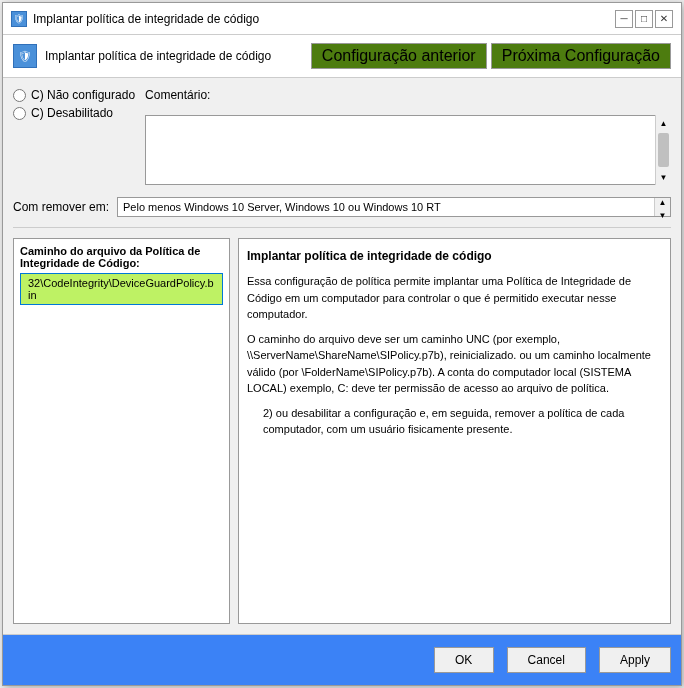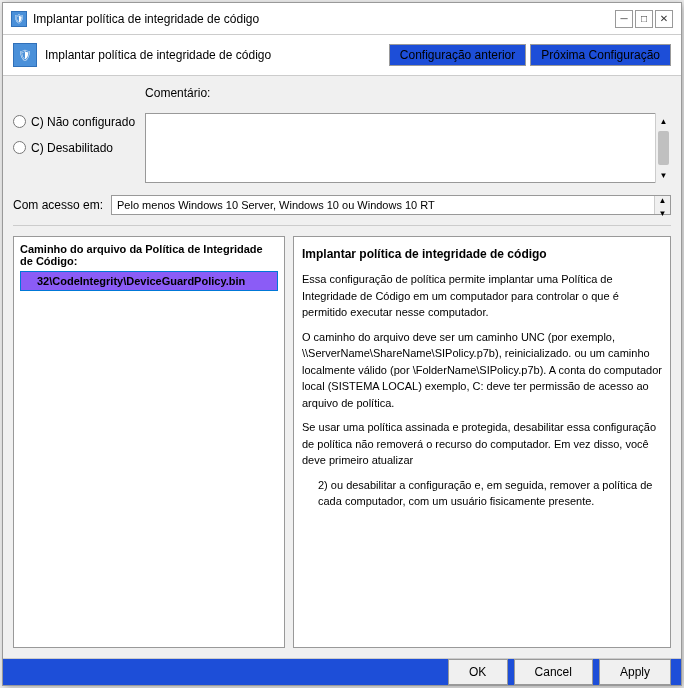--- a/index.html
+++ b/index.html
@@ -97,45 +97,44 @@
       font-size: 12px;
       color: #000;
     }
     .nav-buttons {
       display: flex;
       gap: 4px;
     }
     .nav-btn {
       padding: 3px 10px;
       border: 1px solid #999;
-      background: #1d4ed8;
+      background: #4d7c0f;
       cursor: pointer;
-      font-size: 12px;
+      font-size: 16px;
       color: #000;
     }
 
     .content-area {
       flex: 1;
       padding: 10px;
       display: flex;
       flex-direction: column;
       gap: 8px;
       overflow: hidden;
     }
 
     .top-section {
       display: flex;
       gap: 10px;
     }
     .radio-group {
       display: flex;
       flex-direction: column;
-      gap: 12px;
+      gap: 4px;
       min-width: 120px;
-      justify-content: center;
     }
     .radio-item {
       display: flex;
       align-items: center;
       gap: 5px;
       font-size: 12px;
     }
     .radio-item input[type="radio"] {
       margin: 0;
     }
@@ -210,41 +209,40 @@
     .help-label { flex: 1; }
 
     .panels-row {
       flex: 1;
       display: flex;
       gap: 8px;
       overflow: hidden;
     }
 
     .options-panel {
-      width: 272px;
+      width: 217px;
       border: 1px solid #999;
       background: white;
       padding: 6px;
       display: flex;
       flex-direction: column;
       gap: 4px;
     }
     .options-desc {
       font-size: 11px;
       color: #000;
       font-weight: bold;
     }
     .options-input-box {
       border: 1px solid #0078d7;
-      background: #8b5cf6;
-      padding: 3px 16px;
+      background: #bef264;
+      padding: 3px 7px;
       font-size: 11px;
       color: #000;
       word-break: break-all;
-      font-weight: bold;
     }
 
     .help-panel {
       flex: 1;
       border: 1px solid #999;
       background: white;
       padding: 8px;
       overflow-y: auto;
       position: relative;
       font-size: 11px;
@@ -254,26 +252,26 @@
       font-size: 12px;
       font-weight: bold;
       margin-bottom: 8px;
     }
     .help-panel p {
       margin-bottom: 8px;
       color: #000;
     }
 
     .footer {
-      padding: 0 10px;
+      padding: 12px 10px;
       display: flex;
       justify-content: flex-end;
-      gap: 6px;
+      gap: 13px;
       border-top: 1px solid #ccc;
-      background: #1d4ed8;
+      background: #3b82f6;
     }
     .footer-btn {
       padding: 5px 20px;
       border: 1px solid #999;
       background: #f0f0f0;
       cursor: pointer;
       font-size: 12px;
       color: #000;
       min-width: 60px;
     }
@@ -357,21 +355,21 @@
           <div class="right-scrollbar">
             <button class="scroll-arrow">▲</button>
             <div class="scroll-thumb"></div>
             <button class="scroll-arrow">▼</button>
           </div>
         </div>
       </div>
     </div>
 
     <div class="support-row">
-      <span class="support-label">Com acesso em:</span>
+      <span class="support-label">Com remover em:</span>
       <div class="support-value-box" style="padding-right:20px;">
         <span>Pelo menos Windows 10 Server, Windows 10 ou Windows 10 RT</span>
         <div class="right-scrollbar">
           <button class="scroll-arrow">▲</button>
           <div class="scroll-thumb"></div>
           <button class="scroll-arrow">▼</button>
         </div>
       </div>
     </div>
 
@@ -386,23 +384,20 @@
       </div>
 
       <div class="help-panel">
         <h3>Implantar política de integridade de código</h3>
         <p>
           <span>Essa configuração de política permite implantar uma Política de Integridade de Código em um computador para controlar o que é permitido executar nesse computador.</span>
         </p>
         <p>
           <span>O caminho do arquivo deve ser um caminho UNC (por exemplo, \\ServerName\ShareName\SIPolicy.p7b), reinicializado. ou um caminho localmente válido (por \FolderName\SIPolicy.p7b). A conta do computador local (SISTEMA LOCAL) exemplo, C: deve ter permissão de acesso ao arquivo de política.</span>
         </p>
-        <p>
-          <span>Se usar uma política assinada e protegida, desabilitar essa configuração de política não removerá o recurso do computador. Em vez disso, você deve primeiro atualizar</span>
-        </p>
         <p style="margin-left:16px;">
           <span>2) ou desabilitar a configuração e, em seguida, remover a política de cada computador, com um usuário fisicamente presente.</span>
         </p>
       </div>
     </div>
   </div>
 
   <div class="footer">
     <button class="footer-btn primary">OK</button>
     <button class="footer-btn">Cancel</button>

